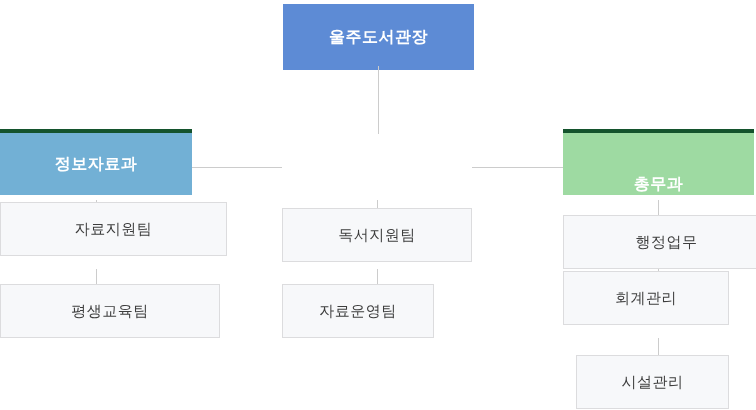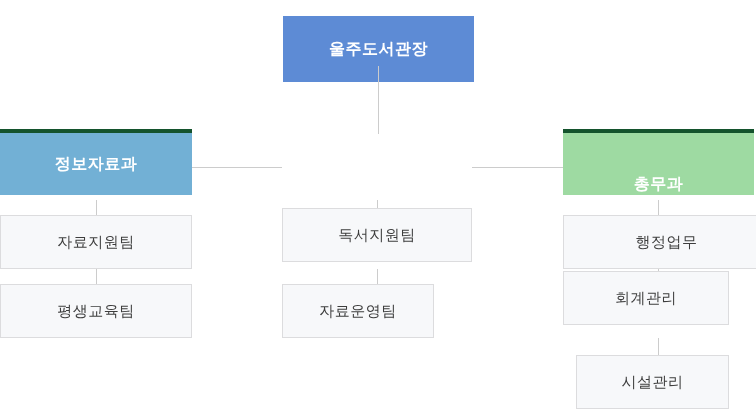--- a/index.html
+++ b/index.html
@@ -16,21 +16,21 @@
     display:flex;
     align-items:center;
     justify-content:center;
     font-weight:bold;
     font-size:16px;
     color:#ffffff;
     letter-spacing:0.5px;
     box-sizing:border-box;
   }
   .root-node{
-    left:283px; top:16px; width:191px; height:66px;
+    left:283px; top:4px; width:191px; height:66px;
   }
   .dept-node{
     top:129px; height:66px;
     border-top:4px solid #14532d;
   }
   .team-node{
     position:absolute;
     height:54px;
     background:#f7f8fa;
     border:1px solid #dcdcde;
@@ -56,25 +56,25 @@
 
   <div class="vline" style="left:378px;top:66px;height:68px"></div>
 
   <div class="hline" style="left:192px;top:167px;width:90px"></div>
   <div class="hline" style="left:472px;top:167px;width:91px"></div>
 
   <div class="node dept-node" style="left: 0px; width: 192px; background-color: rgb(114, 176, 213);">
     <span>정보자료과</span>
   </div>
   <div class="vline" style="left:96px;top:200px;height:15px"></div>
-  <div class="team-node" style="left:0;top:215px;width:192px">
+  <div class="team-node" style="left:0;top:202px;width:227px">
     <span>자료지원팀</span>
   </div>
   <div class="vline" style="left:96px;top:269px;height:15px"></div>
-  <div class="team-node" style="left:0;top:284px;width:192px">
+  <div class="team-node" style="left:0;top:284px;width:220px">
     <span>평생교육팀</span>
   </div>
 
   <div class="vline" style="left:377px;top:200px;height:15px"></div>
   <div class="team-node" style="left:282px;top:208px;width:190px">
     <span>독서지원팀</span>
   </div>
   <div class="vline" style="left:377px;top:269px;height:15px"></div>
   <div class="team-node" style="left:282px;top:284px;width:152px">
     <span>자료운영팀</span>

